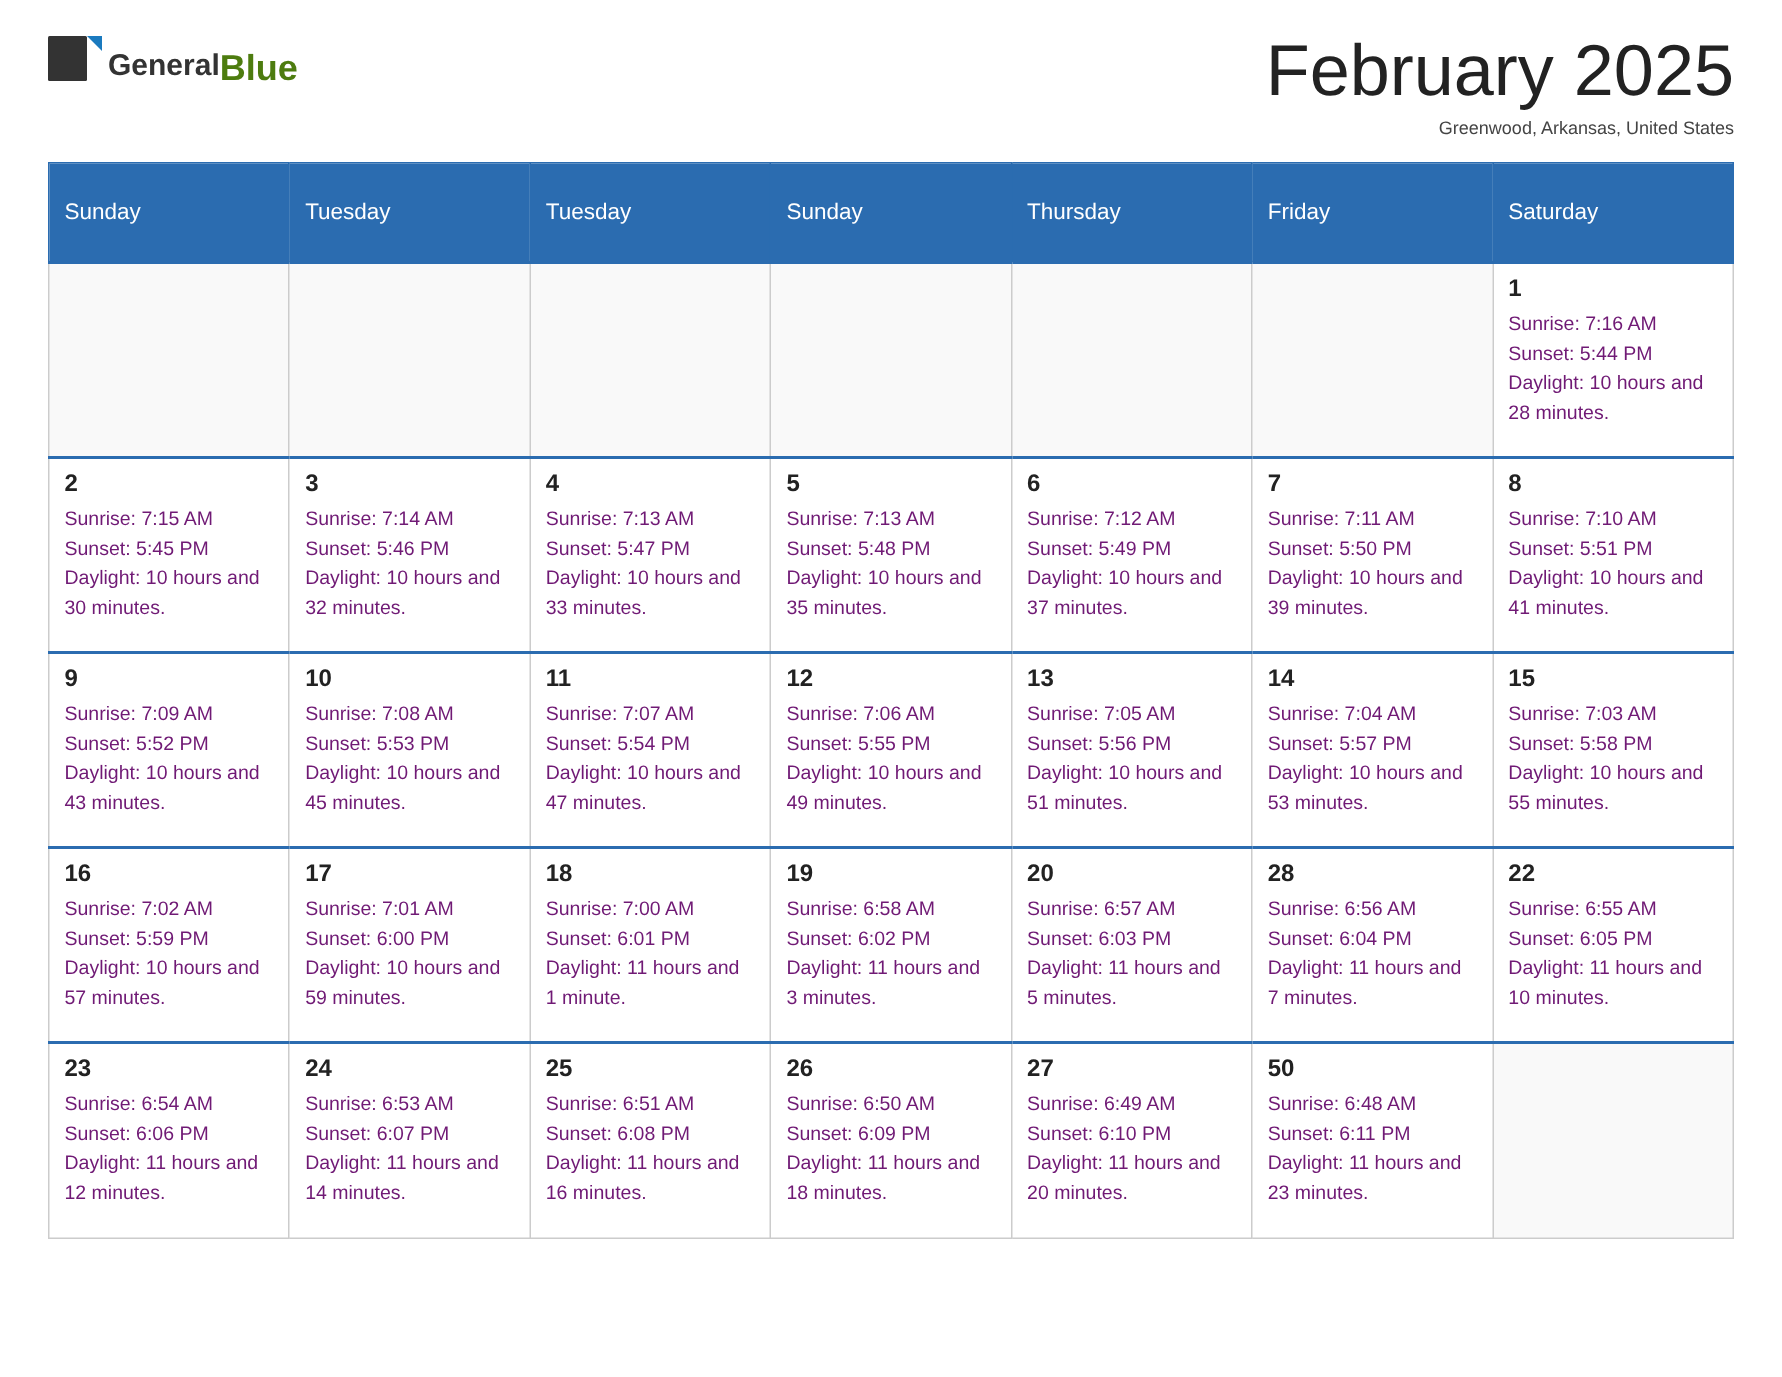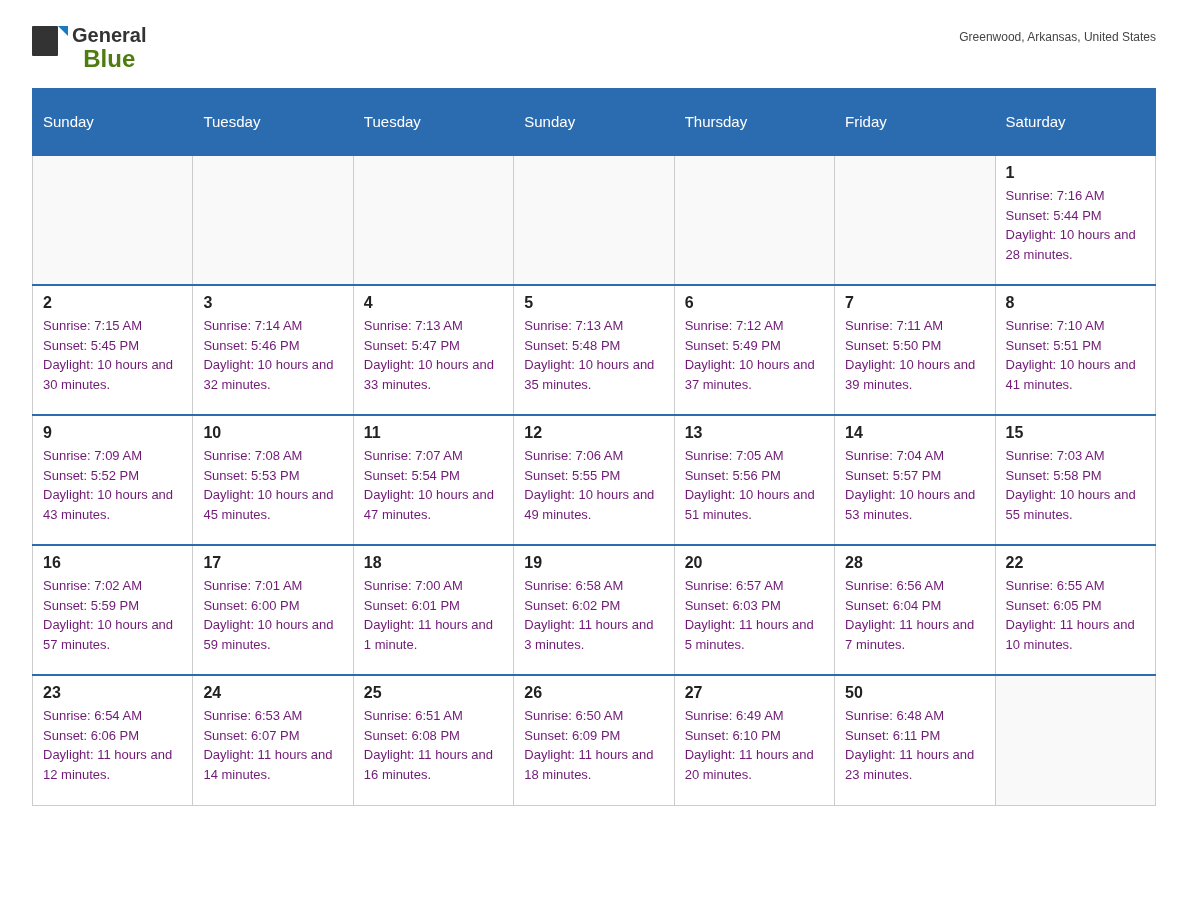--- a/index.html
+++ b/index.html
@@ -73,23 +73,21 @@
     
     .logo-wrapper {
       display: flex;
       align-items: center;
     }
     .logo-icon {
       margin-right: 4px;
     }
     .logo-name {
       display: flex;
-      flex-direction: column;
       line-height: 1.1;
-      text-align: center;
     }
     .logo-general {
       font-size: 20px;
       font-weight: bold;
       color: #333;
     }
     .logo-blue {
       font-size: 24px;
       font-weight: bold;
       color: #4d7c0f;
@@ -105,20 +103,21 @@
         <rect x="0" y="0" width="26" height="30" fill="#333" rx="1"></rect>
         <polygon points="26,0 36,0 36,10" fill="#1a7abf"></polygon>
       </svg>
     </div>
     <div class="logo-name">
       <span class="logo-general">General</span>
       <span class="logo-blue">Blue</span>
     </div>
   </div>
   <div class="title-block">
+    <div class="month-title">February 2025</div>
     <div class="location">Greenwood, Arkansas, United States</div>
   </div>
 </div>
 
 <table class="calendar">
   <thead>
     <tr>
     <th>Sunday</th>
         <th>Tuesday</th>
         <th>Tuesday</th>

